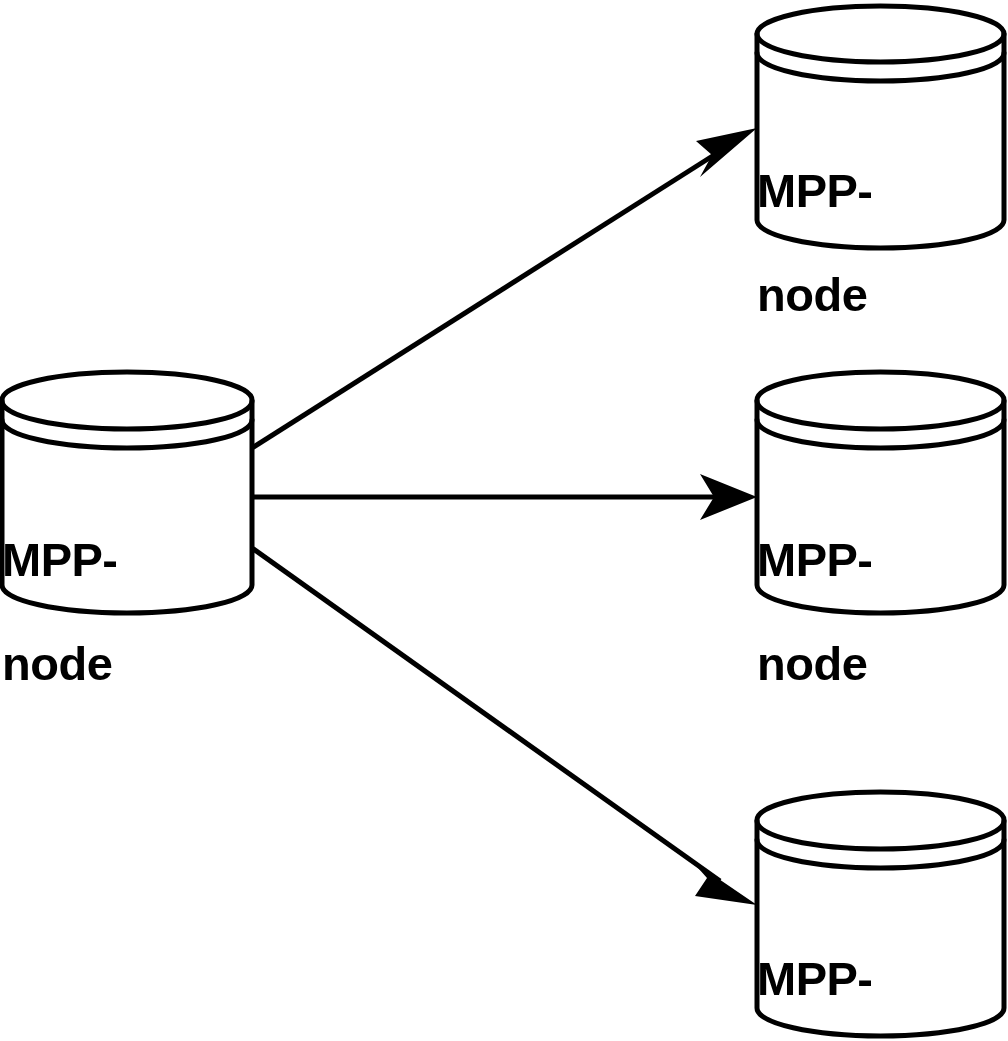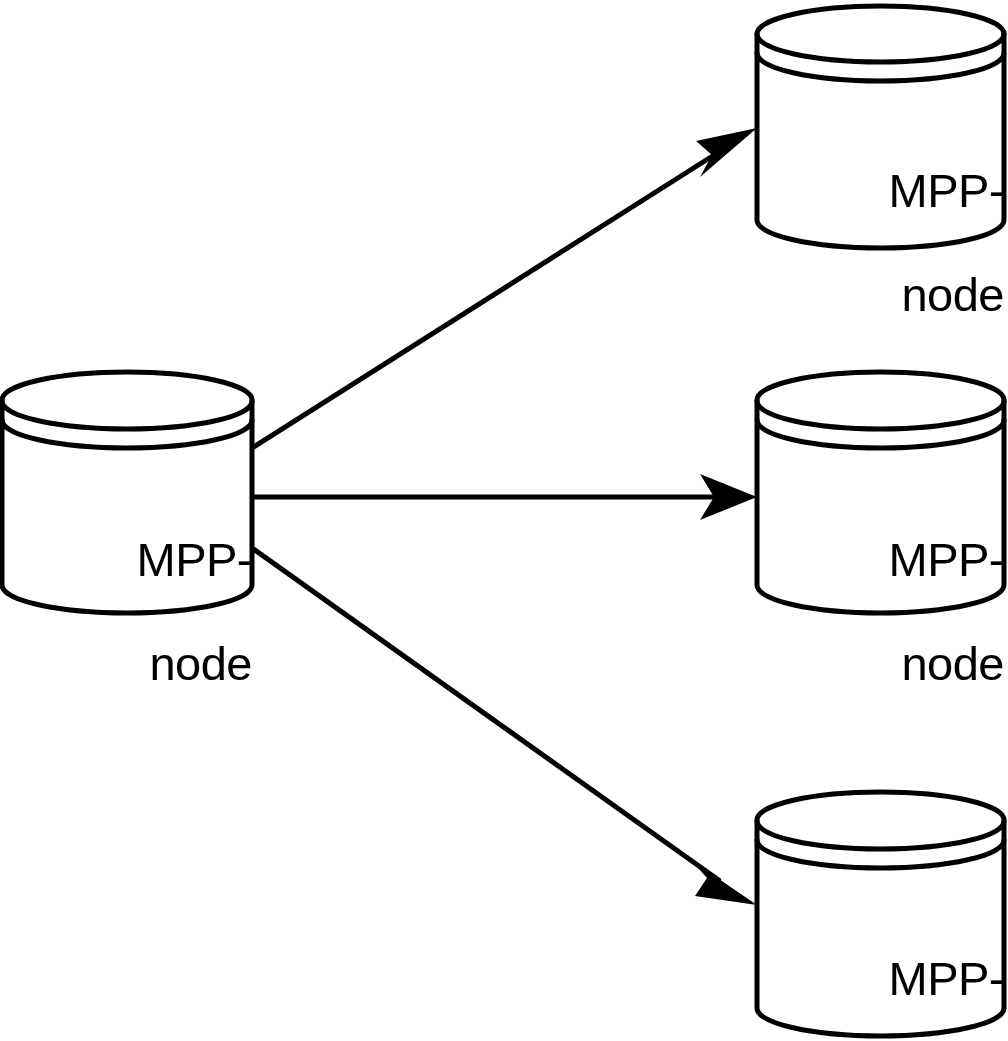--- a/index.html
+++ b/index.html
@@ -44,29 +44,29 @@
     stroke: #000000;
     stroke-width: 5;
     stroke-linecap: butt;
   }
   .edge-head {
     fill: #000000;
     stroke: none;
   }
   .node-label {
     position: absolute;
-    text-align: right;
+    text-align: left;
     font-family: "Liberation Sans", sans-serif;
     font-size: 47px;
     line-height: 52px;
     color: #000000;
     letter-spacing: -0.5px;
     white-space: pre-line;
     pointer-events: none;
-    font-weight: 400;
+    font-weight: 700;
   }
 </style>
 </head>
 <body>
 
 <div id="diagram-canvas">
 
   <svg id="diagram-svg" viewBox="0 0 1008 1041" xmlns="http://www.w3.org/2000/svg">
 
     <g>

